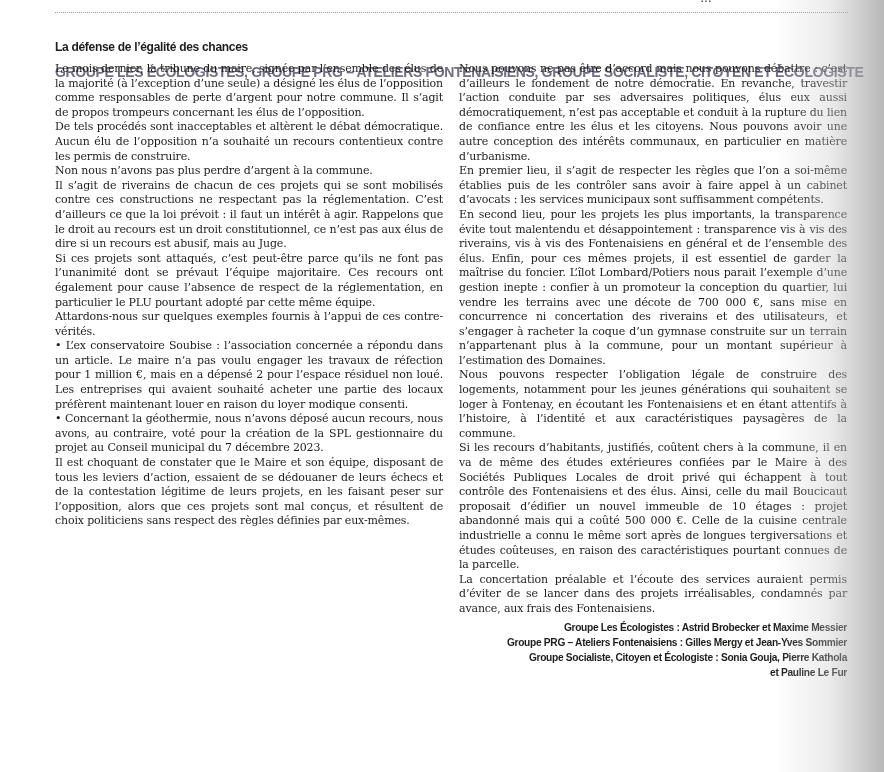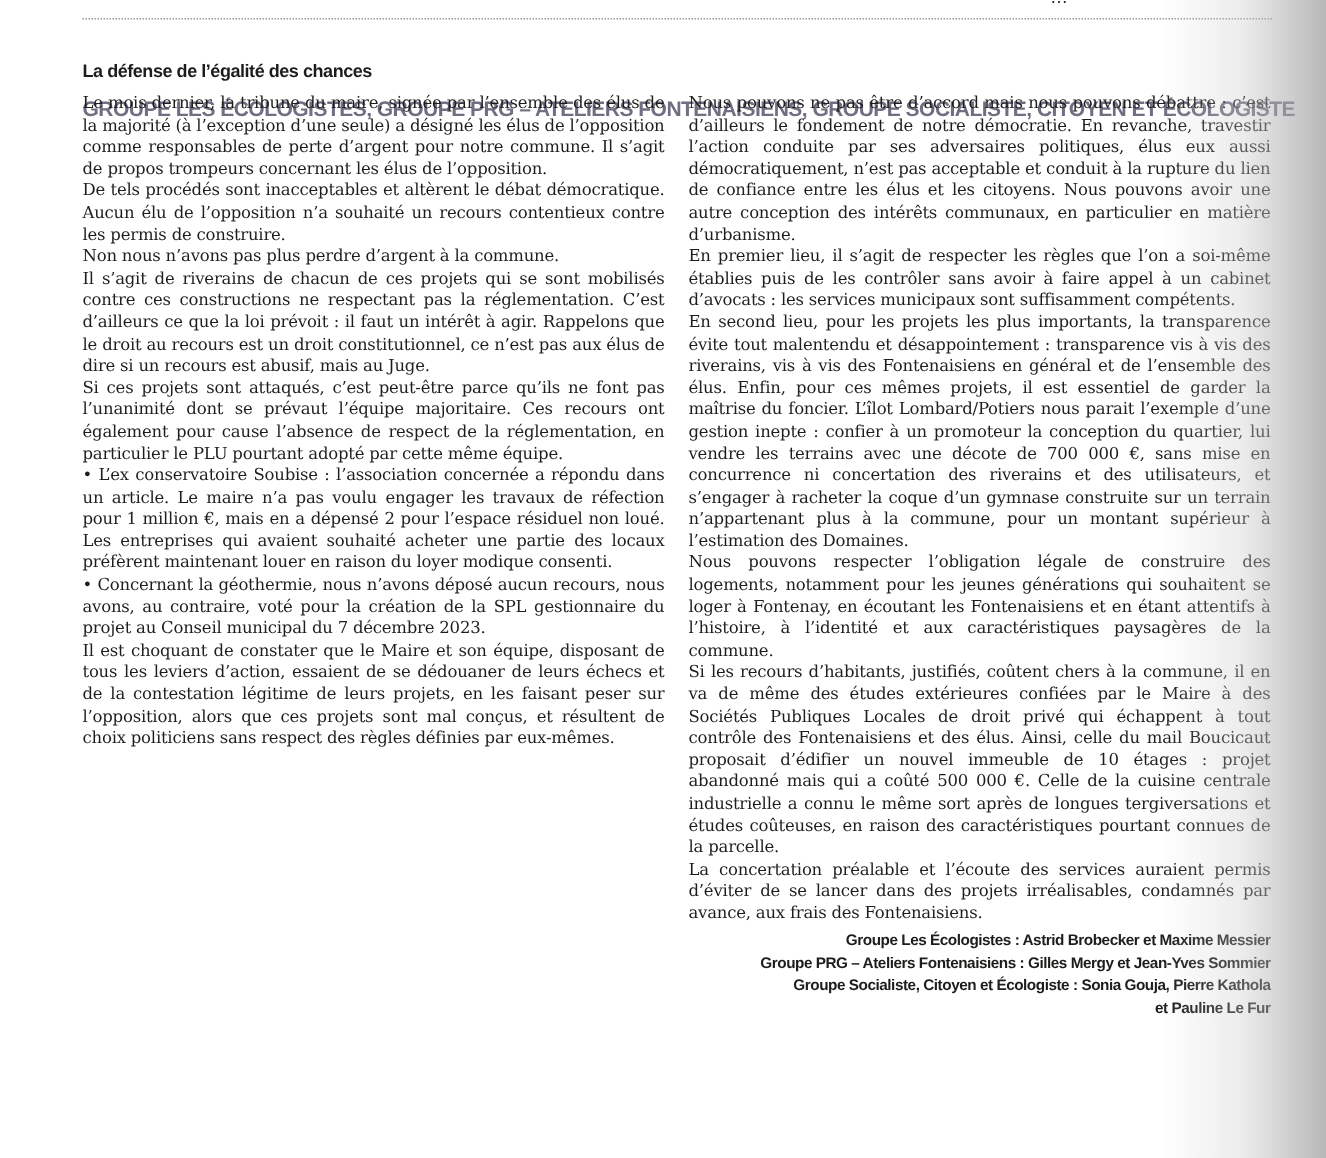--- a/index.html
+++ b/index.html
@@ -55,20 +55,21 @@
 
 <div class="group-title">GROUPE LES ÉCOLOGISTES, GROUPE PRG – ATELIERS FONTENAISIENS, GROUPE SOCIALISTE, CITOYEN ET ÉCOLOGISTE</div>
 <div class="subtitle">La défense de l’égalité des chances</div>
 
 <div class="col col-left">
   <p>Le mois dernier, la tribune du maire, signée par l’ensemble des élus de la majorité (à l’exception d’une seule) a désigné les élus de l’opposition comme responsables de perte d’argent pour notre commune. Il s’agit de propos trompeurs concernant les élus de l’opposition.</p>
   <p>De tels procédés sont inacceptables et altèrent le débat démocratique. Aucun élu de l’opposition n’a souhaité un recours contentieux contre les permis de construire.</p>
   <p>Non nous n’avons pas plus perdre d’argent à la commune.</p>
   <p>Il s’agit de riverains de chacun de ces projets qui se sont mobilisés contre ces constructions ne respectant pas la réglementation. C’est d’ailleurs ce que la loi prévoit : il faut un intérêt à agir. Rappelons que le droit au recours est un droit constitutionnel, ce n’est pas aux élus de dire si un recours est abusif, mais au Juge.</p>
   <p>Si ces projets sont attaqués, c’est peut-être parce qu’ils ne font pas l’unanimité dont se prévaut l’équipe majoritaire. Ces recours ont également pour cause l’absence de respect de la réglementation, en particulier le PLU pourtant adopté par cette même équipe.</p>
+  <p>Attardons-nous sur quelques exemples fournis à l’appui de ces contre-vérités.</p>
   <p>• L’ex conservatoire Soubise : l’association concernée a répondu dans un article. Le maire n’a pas voulu engager les travaux de réfection pour 1 million €, mais en a dépensé 2 pour l’espace résiduel non loué. Les entreprises qui avaient souhaité acheter une partie des locaux préfèrent maintenant louer en raison du loyer modique consenti.</p>
   <p>• Concernant la géothermie, nous n’avons déposé aucun recours, nous avons, au contraire, voté pour la création de la SPL gestionnaire du projet au Conseil municipal du 7 décembre 2023.</p>
   <p>Il est choquant de constater que le Maire et son équipe, disposant de tous les leviers d’action, essaient de se dédouaner de leurs échecs et de la contestation légitime de leurs projets, en les faisant peser sur l’opposition, alors que ces projets sont mal conçus, et résultent de choix politiciens sans respect des règles définies par eux-mêmes.</p>
 </div>
 
 <div class="col col-right">
   <p>Nous pouvons ne pas être d’accord mais nous pouvons débattre : c’est d’ailleurs le fondement de notre démocratie. En revanche, travestir l’action conduite par ses adversaires politiques, élus eux aussi démocratiquement, n’est pas acceptable et conduit à la rupture du lien de confiance entre les élus et les citoyens. Nous pouvons avoir une autre conception des intérêts communaux, en particulier en matière d’urbanisme.</p>
   <p>En premier lieu, il s’agit de respecter les règles que l’on a soi-même établies puis de les contrôler sans avoir à faire appel à un cabinet d’avocats : les services municipaux sont suffisamment compétents.</p>
   <p>En second lieu, pour les projets les plus importants, la transparence évite tout malentendu et désappointement : transparence vis à vis des riverains, vis à vis des Fontenaisiens en général et de l’ensemble des élus. Enfin, pour ces mêmes projets, il est essentiel de garder la maîtrise du foncier. L’îlot Lombard/Potiers nous parait l’exemple d’une gestion inepte : confier à un promoteur la conception du quartier, lui vendre les terrains avec une décote de 700 000 €, sans mise en concurrence ni concertation des riverains et des utilisateurs, et s’engager à racheter la coque d’un gymnase construite sur un terrain n’appartenant plus à la commune, pour un montant supérieur à l’estimation des Domaines.</p>
   <p>Nous pouvons respecter l’obligation légale de construire des logements, notamment pour les jeunes générations qui souhaitent se loger à Fontenay, en écoutant les Fontenaisiens et en étant attentifs à l’histoire, à l’identité et aux caractéristiques paysagères de la commune.</p>

